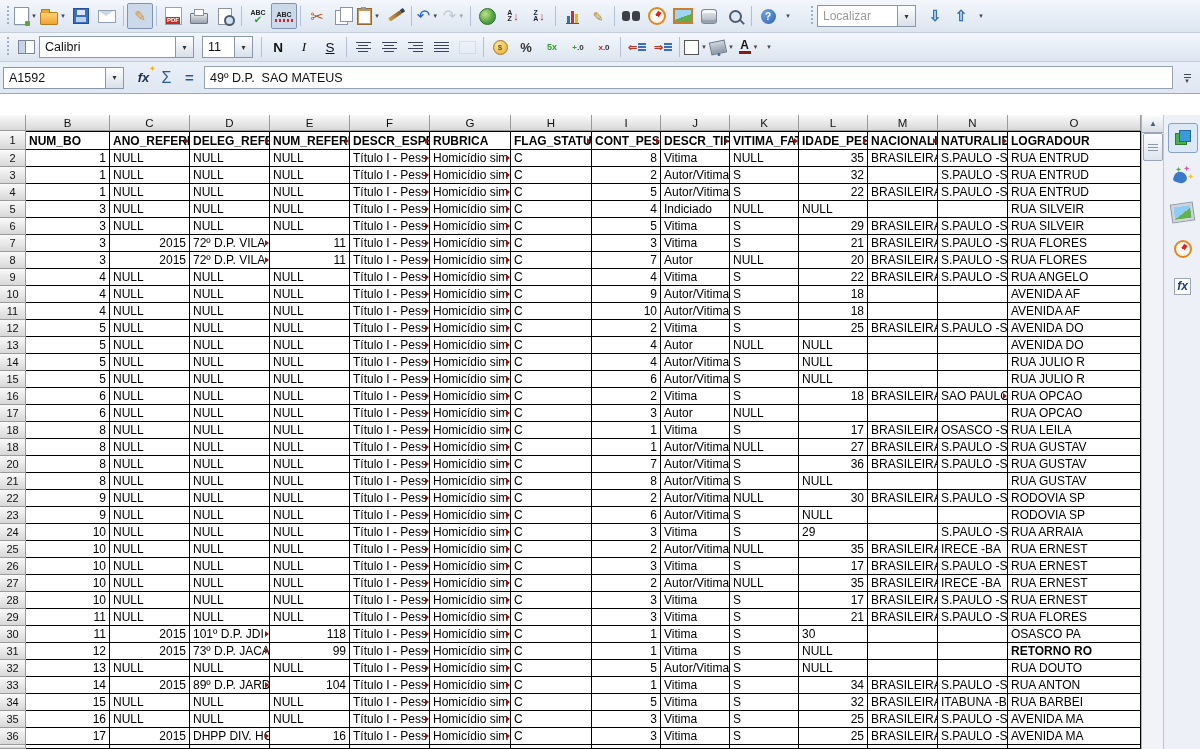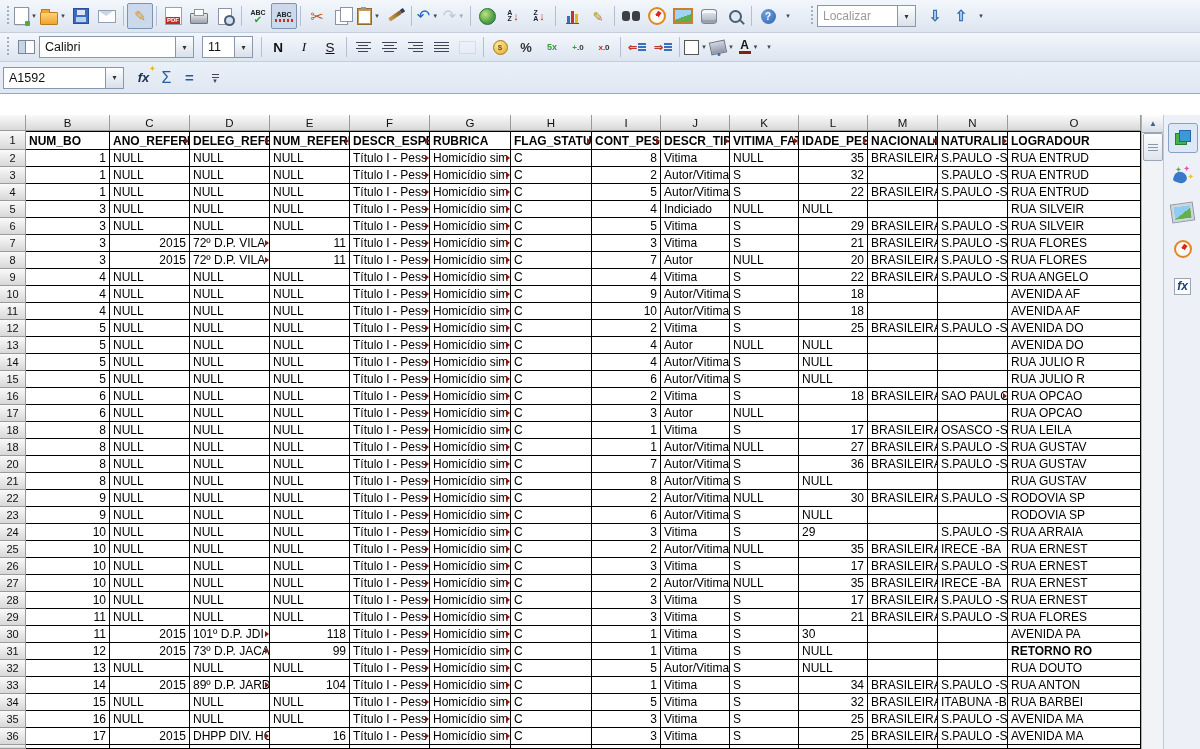--- a/index.html
+++ b/index.html
@@ -475,20 +475,21 @@
       </div>
     <div class="fb-btn" style="margin-left:8px">
         <span class="fx">fx</span>
       </div>
     <div class="fb-btn">
         <span class="sigma">Σ</span>
       </div>
     <div class="fb-btn">
         <span class="equals">=</span>
       </div>
+    <div class="f-input"><span style="white-space:pre">49º D.P.  SAO MATEUS</span></div>
     <div class="fb-expand">
         <span class="icon i-more">
           <i></i>
           <i></i>
           <span>▾</span>
         </span>
       </div>
   </div>
 
   <div class="gridwrap" id="grid">
@@ -1010,21 +1011,21 @@
         <div class="cell ar" style="width: 80px; height: 17px;">118</div>
         <div class="cell tr" style="width: 80px; height: 17px;">Título I - Pess<i class="tmark"></i></div>
         <div class="cell tr" style="width: 81px; height: 17px;">Homicídio sim<i class="tmark"></i></div>
         <div class="cell" style="width: 81px; height: 17px;">C</div>
         <div class="cell ar" style="width: 69px; height: 17px;">1</div>
         <div class="cell" style="width: 69px; height: 17px;">Vitima</div>
         <div class="cell" style="width: 69px; height: 17px;">S</div>
         <div class="cell" style="width: 69px; height: 17px;">30</div>
         <div class="cell" style="width: 70px; height: 17px;"></div>
         <div class="cell" style="width: 70px; height: 17px;"></div>
-        <div class="cell" style="width: 133px; height: 17px;">AVENIDA PA</div>
+        <div class="cell" style="width: 133px; height: 17px;">OSASCO PA</div>
       </div>
       <div class="grow ">
         <div class="rnum" style="width: 26px; height: 17px;">31</div>
         <div class="cell ar" style="width: 84px; height: 17px;">12</div>
         <div class="cell ar" style="width: 80px; height: 17px;">2015</div>
         <div class="cell tr" style="width: 80px; height: 17px;">73º D.P. JACA<i class="tmark"></i></div>
         <div class="cell ar" style="width: 80px; height: 17px;">99</div>
         <div class="cell tr" style="width: 80px; height: 17px;">Título I - Pess<i class="tmark"></i></div>
         <div class="cell tr" style="width: 81px; height: 17px;">Homicídio sim<i class="tmark"></i></div>
         <div class="cell" style="width: 81px; height: 17px;">C</div>

